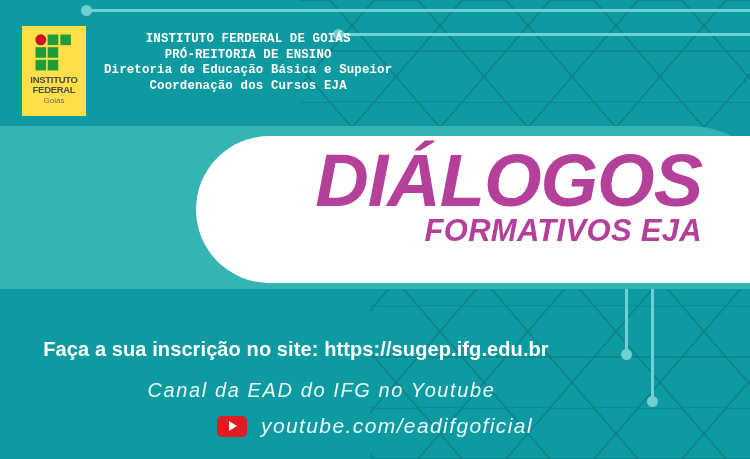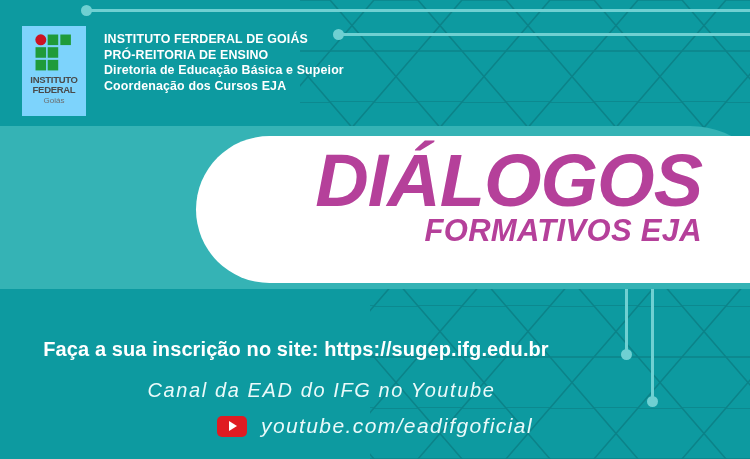--- a/index.html
+++ b/index.html
@@ -75,21 +75,21 @@
     left: 22px;
     top: 26px;
     display: flex;
     align-items: flex-start;
     gap: 18px;
   }
 
   .logo-box {
     width: 64px;
     height: 90px;
-    background: #7dd3fc;
+    background: #fde047;
     display: flex;
     flex-direction: column;
     align-items: center;
     justify-content: flex-start;
     padding-top: 8px;
     box-sizing: border-box;
   }
   .logo-mark { width: 38px; height: 38px; display:block; }
   .logo-word {
     font-family: "Liberation Sans", sans-serif;
@@ -104,22 +104,23 @@
   .logo-sub {
     font-family: "Liberation Sans", sans-serif;
     font-size: 8px;
     color: #6d6d6d;
     text-align: center;
     margin-top: 2px;
   }
 
   .inst-lines {
     color: #ffffff;
-    font-family: Liberation Sans, sans-serif;
+    font-family: Liberation Mono, monospace;
     padding-top: 6px;
+    text-align: center;
   }
   .inst-lines div {
     font-weight: bold;
     font-size: 12.4px;
     line-height: 15.6px;
     letter-spacing: 0.15px;
     white-space: nowrap;
   }
 
   

